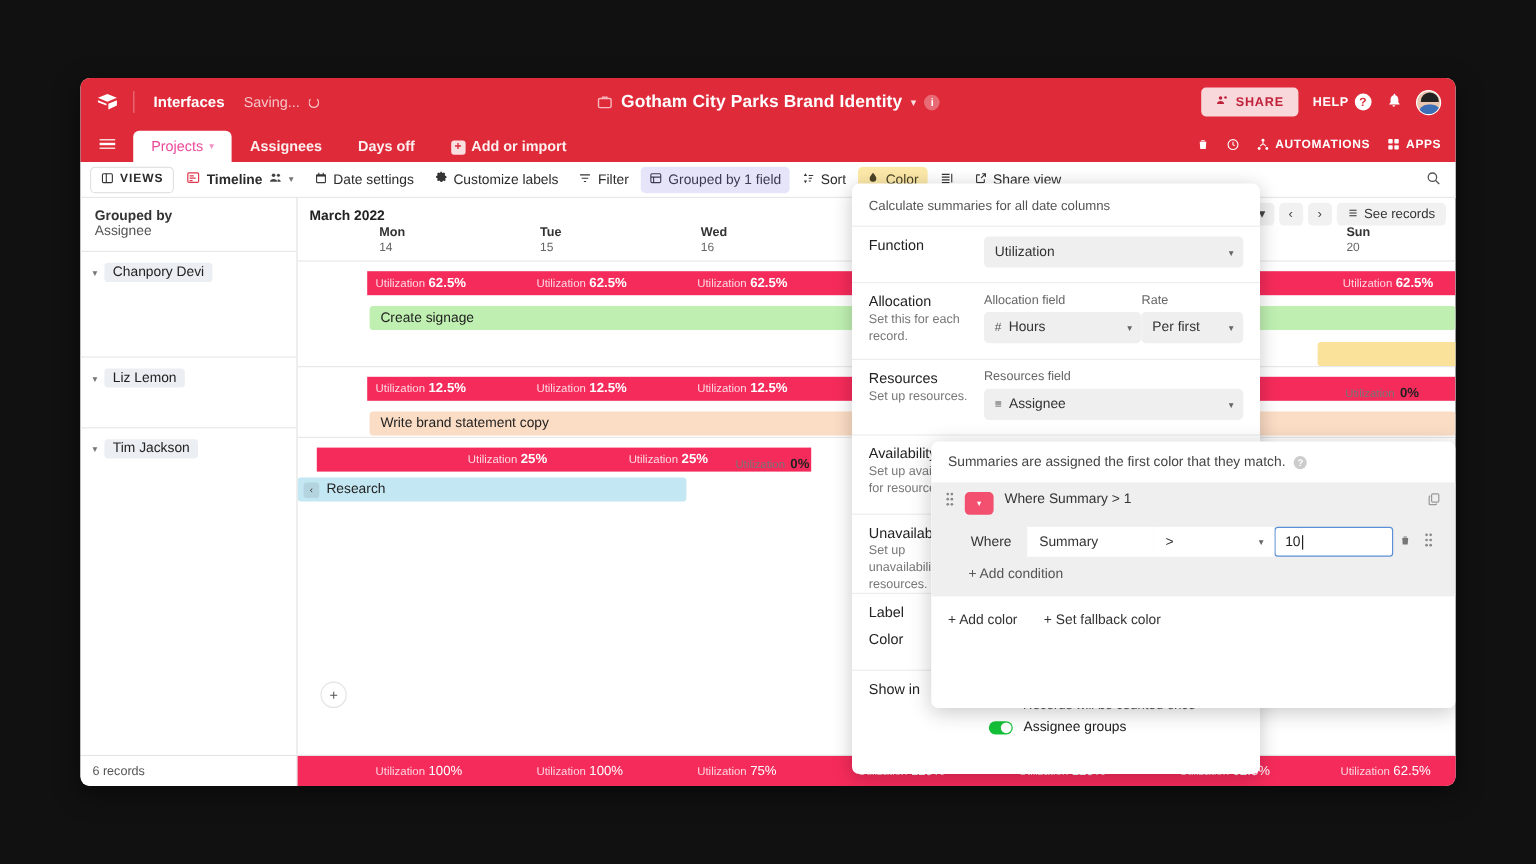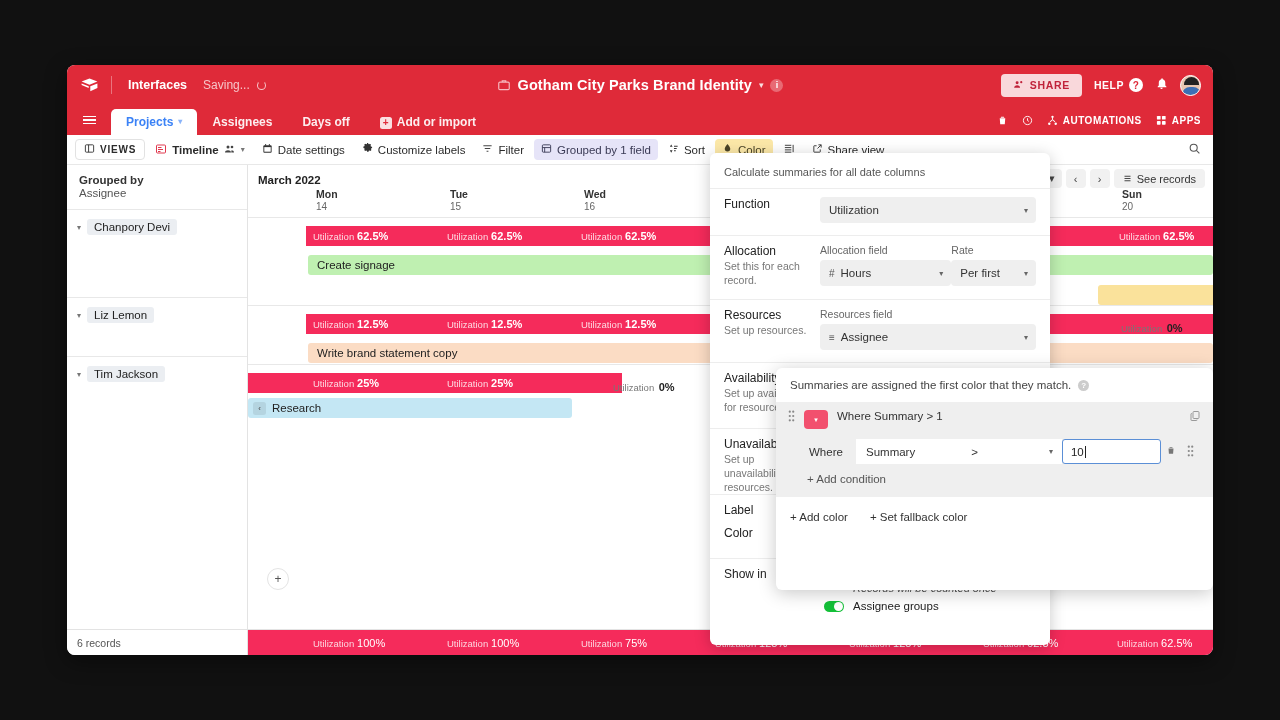--- a/index.html
+++ b/index.html
@@ -94,22 +94,22 @@
     display:flex; align-items:flex-end; position:relative;
   }
   .hamburger { width:44px; display:flex;align-items:center;justify-content:center; height:30px;}
   .hamburger span{display:block;width:13px;height:1.6px;background:#fff;margin:2px 0;}
   .tab {
     font-size: 12px; color: rgba(255,255,255,.92); font-weight:600;
     padding: 0 15px; height: 25px; line-height:25px;
     display:flex;align-items:center;gap:5px;
   }
   .tab.active {
-    background: #fff; color:#3b82f6; border-radius: 5px 5px 0 0;
-    font-weight: 700; height: 26px; line-height:26px;
+    background: #fff; color:#ec4899; border-radius: 5px 5px 0 0;
+    font-weight: 400; height: 26px; line-height:26px;
   }
   .tab .caret{font-size:8px;opacity:.6;}
   .tab .plusbox{
     width:12px;height:12px;border-radius:2.5px;background:rgba(255,255,255,.85);
     color:#DF2A39;font-size:10px;font-weight:800;line-height:11px;text-align:center;
   }
   .tabright{
     margin-left:auto;display:flex;align-items:center;gap:14px;
     padding-right:12px; height:30px; color:#fff;
   }
@@ -600,21 +600,21 @@
           <div class="util-seg util-white" style="position:absolute; left:866px; top:12px;">
             <span class="lab">Utilization</span>
             <span class="val">0%</span>
           </div>
           <div class="chip peach" style="left:60px; right:0; top:37px;">
             <span>Write brand statement copy</span>
           </div>
         </div>
 
         <div class="gr r3">
-          <div class="util-bar" style="left:0px; width:374px; top:8px;">
+          <div class="util-bar" style="left:16px; width:412px; top:8px;text-align:right;">
             <div style="width:58px;flex:none"></div>
             <div class="util-seg">
               <span class="lab">Utilization</span>
               <span class="val">25%</span>
             </div>
             <div class="util-seg">
               <span class="lab">Utilization</span>
               <span class="val">25%</span>
             </div>
           </div>

